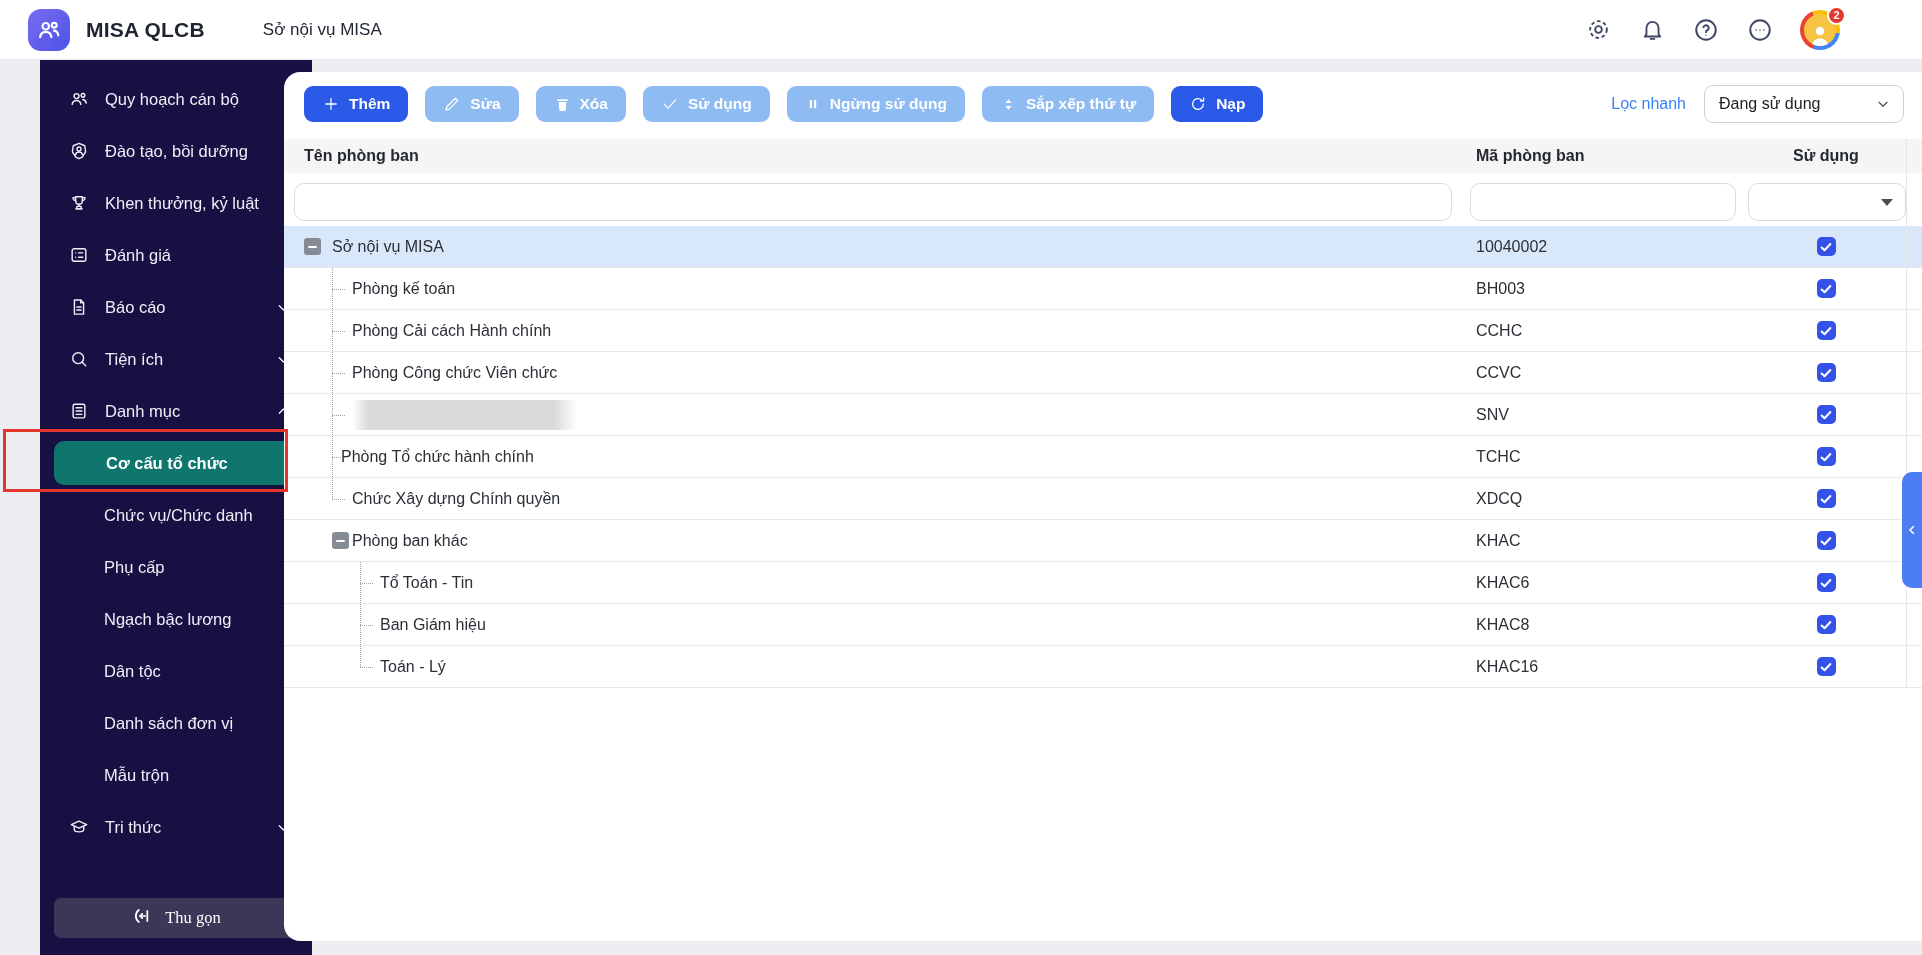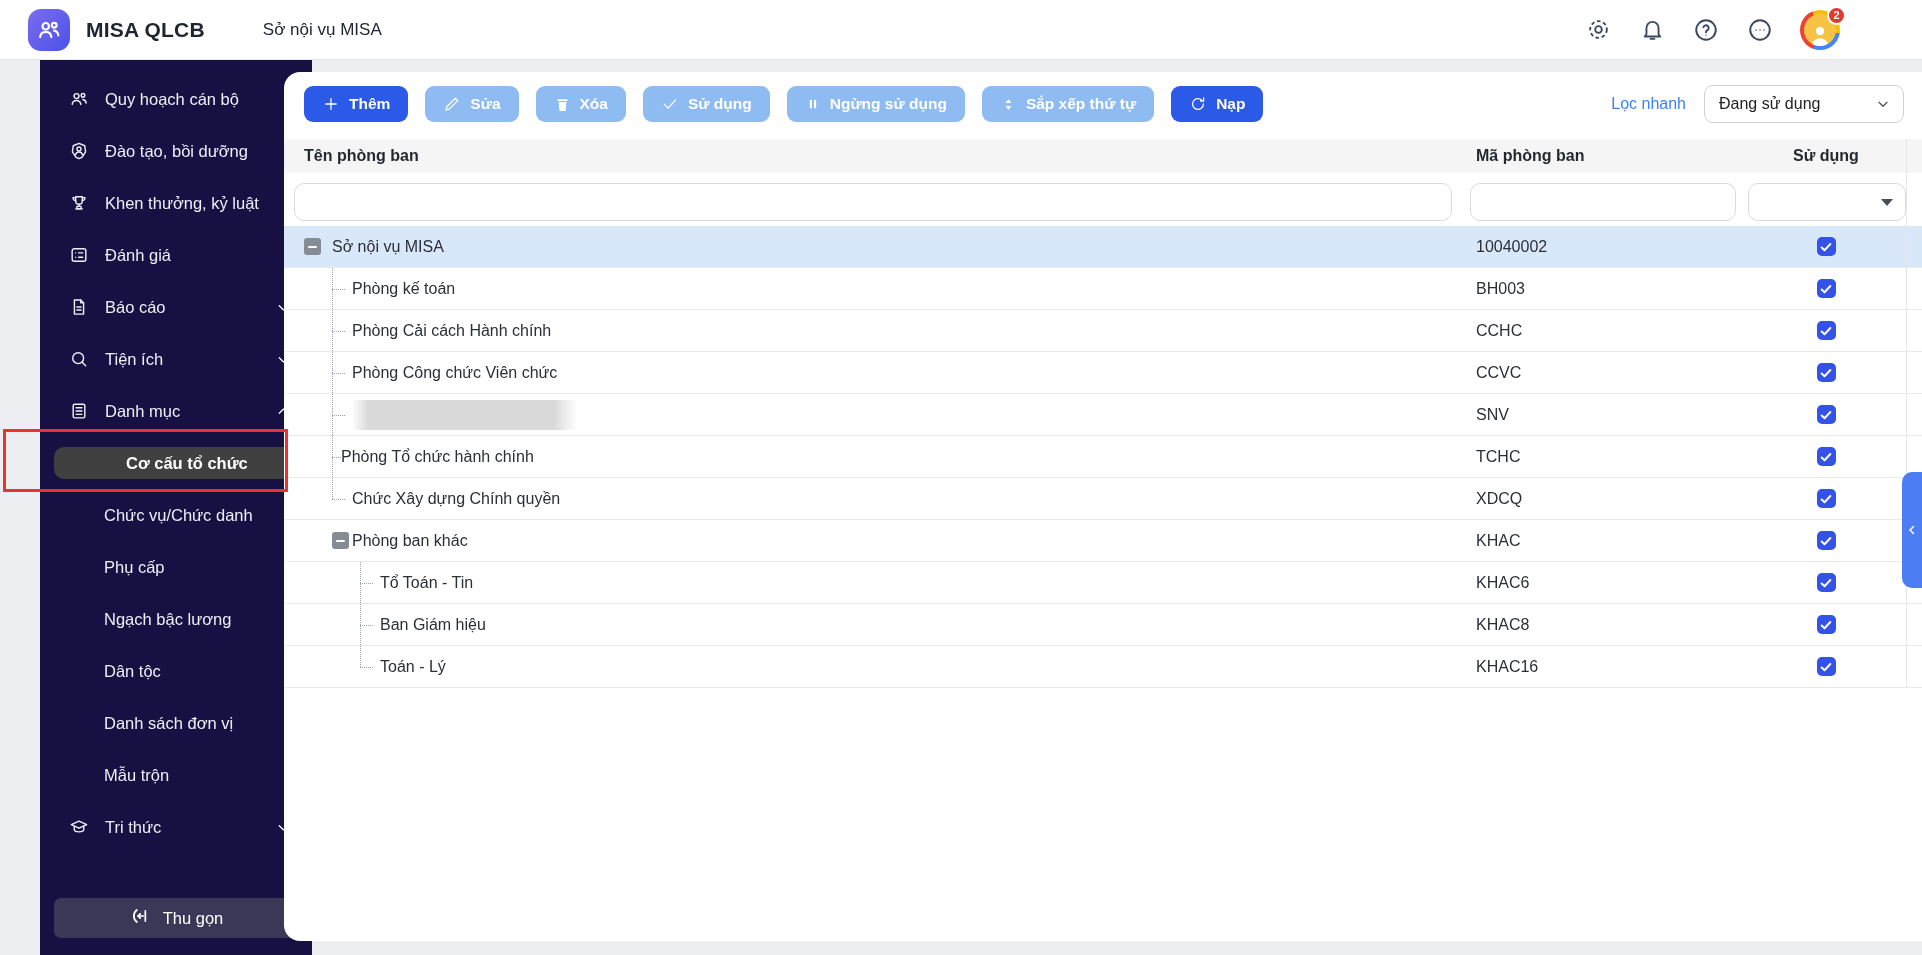--- a/index.html
+++ b/index.html
@@ -17,23 +17,23 @@
   .avatar-inner{width:32px;height:32px;border-radius:50%;background:#F6C344;display:flex;align-items:flex-end;justify-content:center;overflow:hidden;}
   .avatar-badge{position:absolute;top:-4px;right:-6px;min-width:19px;height:19px;border-radius:10px;background:#E5372B;border:2px solid #fff;color:#fff;font-size:11px;font-weight:700;display:flex;align-items:center;justify-content:center;padding:0 3px;box-sizing:border-box;}
 
   
   .sidebar{position:absolute;top:59px;left:0;bottom:0;width:272px;background:#161043;padding-top:14px;box-sizing:border-box;margin-left:40px;}
   .side-item{height:52px;display:flex;align-items:center;color:#EFEFF7;font-size:16.5px;padding:0 20px 0 28px;cursor:pointer;position:relative;}
   .side-item .s-icon{width:22px;height:22px;margin-right:15px;display:flex;align-items:center;justify-content:center;flex:0 0 22px;}
   .side-item .chev{margin-left:auto;display:flex;align-items:center;color:#fff;}
   .side-item.sub{padding-left:64px;}
   .side-item.active-wrap{padding:0 14px;}
-  .active-pill{flex:1;height:32px;border-radius:10px;background:#404040;display:flex;align-items:center;padding-left:72px;font-weight:700;color:#fff;}
+  .active-pill{flex:1;height:44px;border-radius:10px;background:#0f766e;display:flex;align-items:center;padding-left:52px;font-weight:700;color:#fff;}
   .red-annotation{position:absolute;left:3px;top:429px;width:279px;height:57px;border:3px solid #E4362C;z-index:30;pointer-events:none;}
-  .collapse-btn{position:absolute;left:14px;right:14px;bottom:17px;height:40px;border:none;border-radius:7px;background:#3B3857;color:#FFF;font-size:16.5px;font-family:Liberation Sans, sans-serif;display:flex;align-items:center;justify-content:center;gap:12px;cursor:pointer;}
+  .collapse-btn{position:absolute;left:14px;right:14px;bottom:17px;height:40px;border:none;border-radius:7px;background:#3B3857;color:#FFF;font-size:16.5px;font-family:Liberation Serif, serif;display:flex;align-items:center;justify-content:center;gap:12px;cursor:pointer;}
 
   
   .card{position:absolute;left:284px;top:72px;right:0;bottom:14px;background:#fff;border-radius:16px 0 0 16px;overflow:hidden;}
   .toolbar{display:flex;align-items:center;padding:13px 18px 0 20px;}
   .tbtns{display:flex;gap:17px;align-items:center;}
   .tbtn{height:36px;border:none;border-radius:9px;padding:0 18px;display:flex;align-items:center;gap:9px;color:#fff;font-size:15.5px;font-weight:600;font-family:inherit;cursor:pointer;white-space:nowrap;}
   .tbtn.primary{background:#2B59E8;}
   .tbtn.light{background:#8FBBF3;}
   .filter{margin-left:auto;display:flex;align-items:center;gap:18px;}
   .filter-label{font-size:16px;color:#3b82f6;}

